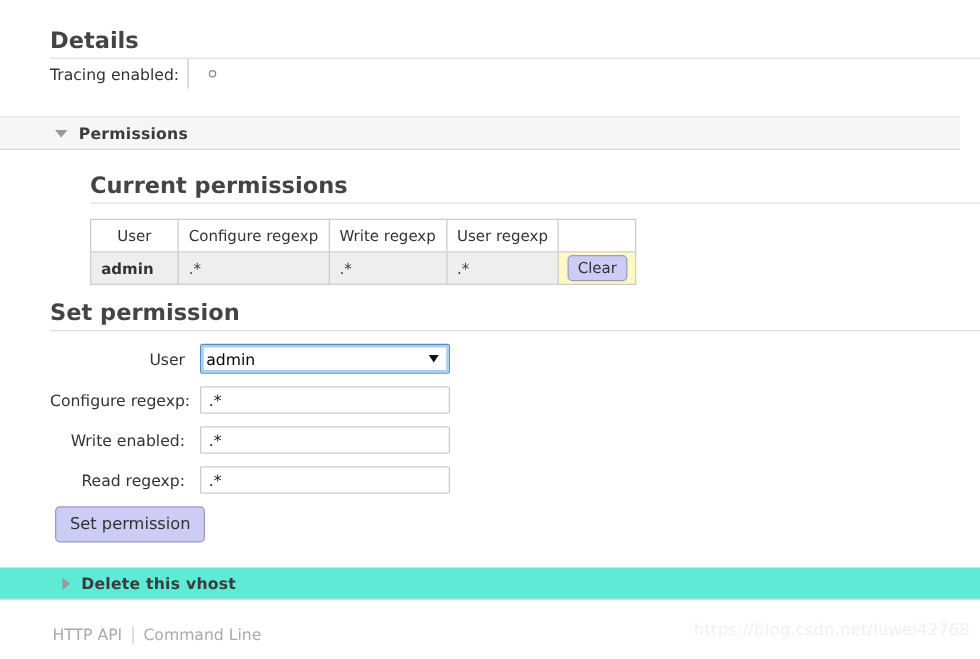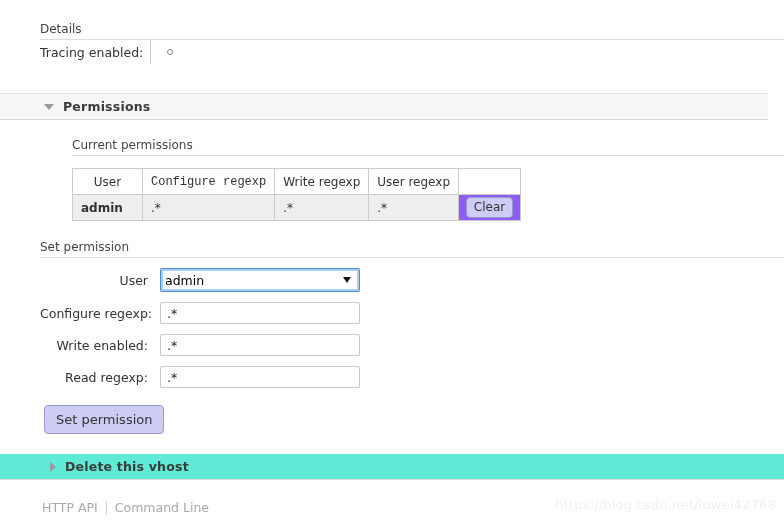--- a/index.html
+++ b/index.html
@@ -19,22 +19,22 @@
     position: relative;
     width: 784px;
     height: 527px;
     background: #ffffff;
   }
 
   
   .section-head {
     margin: 0;
     padding: 0 0 3px 0;
-    font-size: 12px;
-    font-weight: normal;
+    font-size: 18px;
+    font-weight: bold;
     color: #444444;
     border-bottom: 1px solid #dddddd;
   }
 
   
   .details-wrap {
     position: absolute;
     left: 40px;
     top: 22px;
     width: 744px;
@@ -140,26 +140,26 @@
   table.perm td {
     background: #eeeeee;
     color: #333333;
   }
   table.perm td.user-cell {
     font-weight: bold;
     text-align: left;
   }
   table.perm td.regex-cell { text-align: left; }
   table.perm td.act-cell {
-    background: #8b5cf6;
+    background: #fef9c3;
     text-align: center;
     padding: 2px 6px;
   }
   .col-user      { width: 70px; }
-  .col-configure { width: 110px; font-family: Liberation Mono, monospace; }
+  .col-configure { width: 110px; }
   .col-write     { width: 88px; }
   .col-read      { width: 84px; }
   .col-action    { width: 62px; }
 
   
   .btn-lav {
     display: inline-block;
     background: #ccccf5;
     border: 1px solid #9999cc;
     border-radius: 4px;

